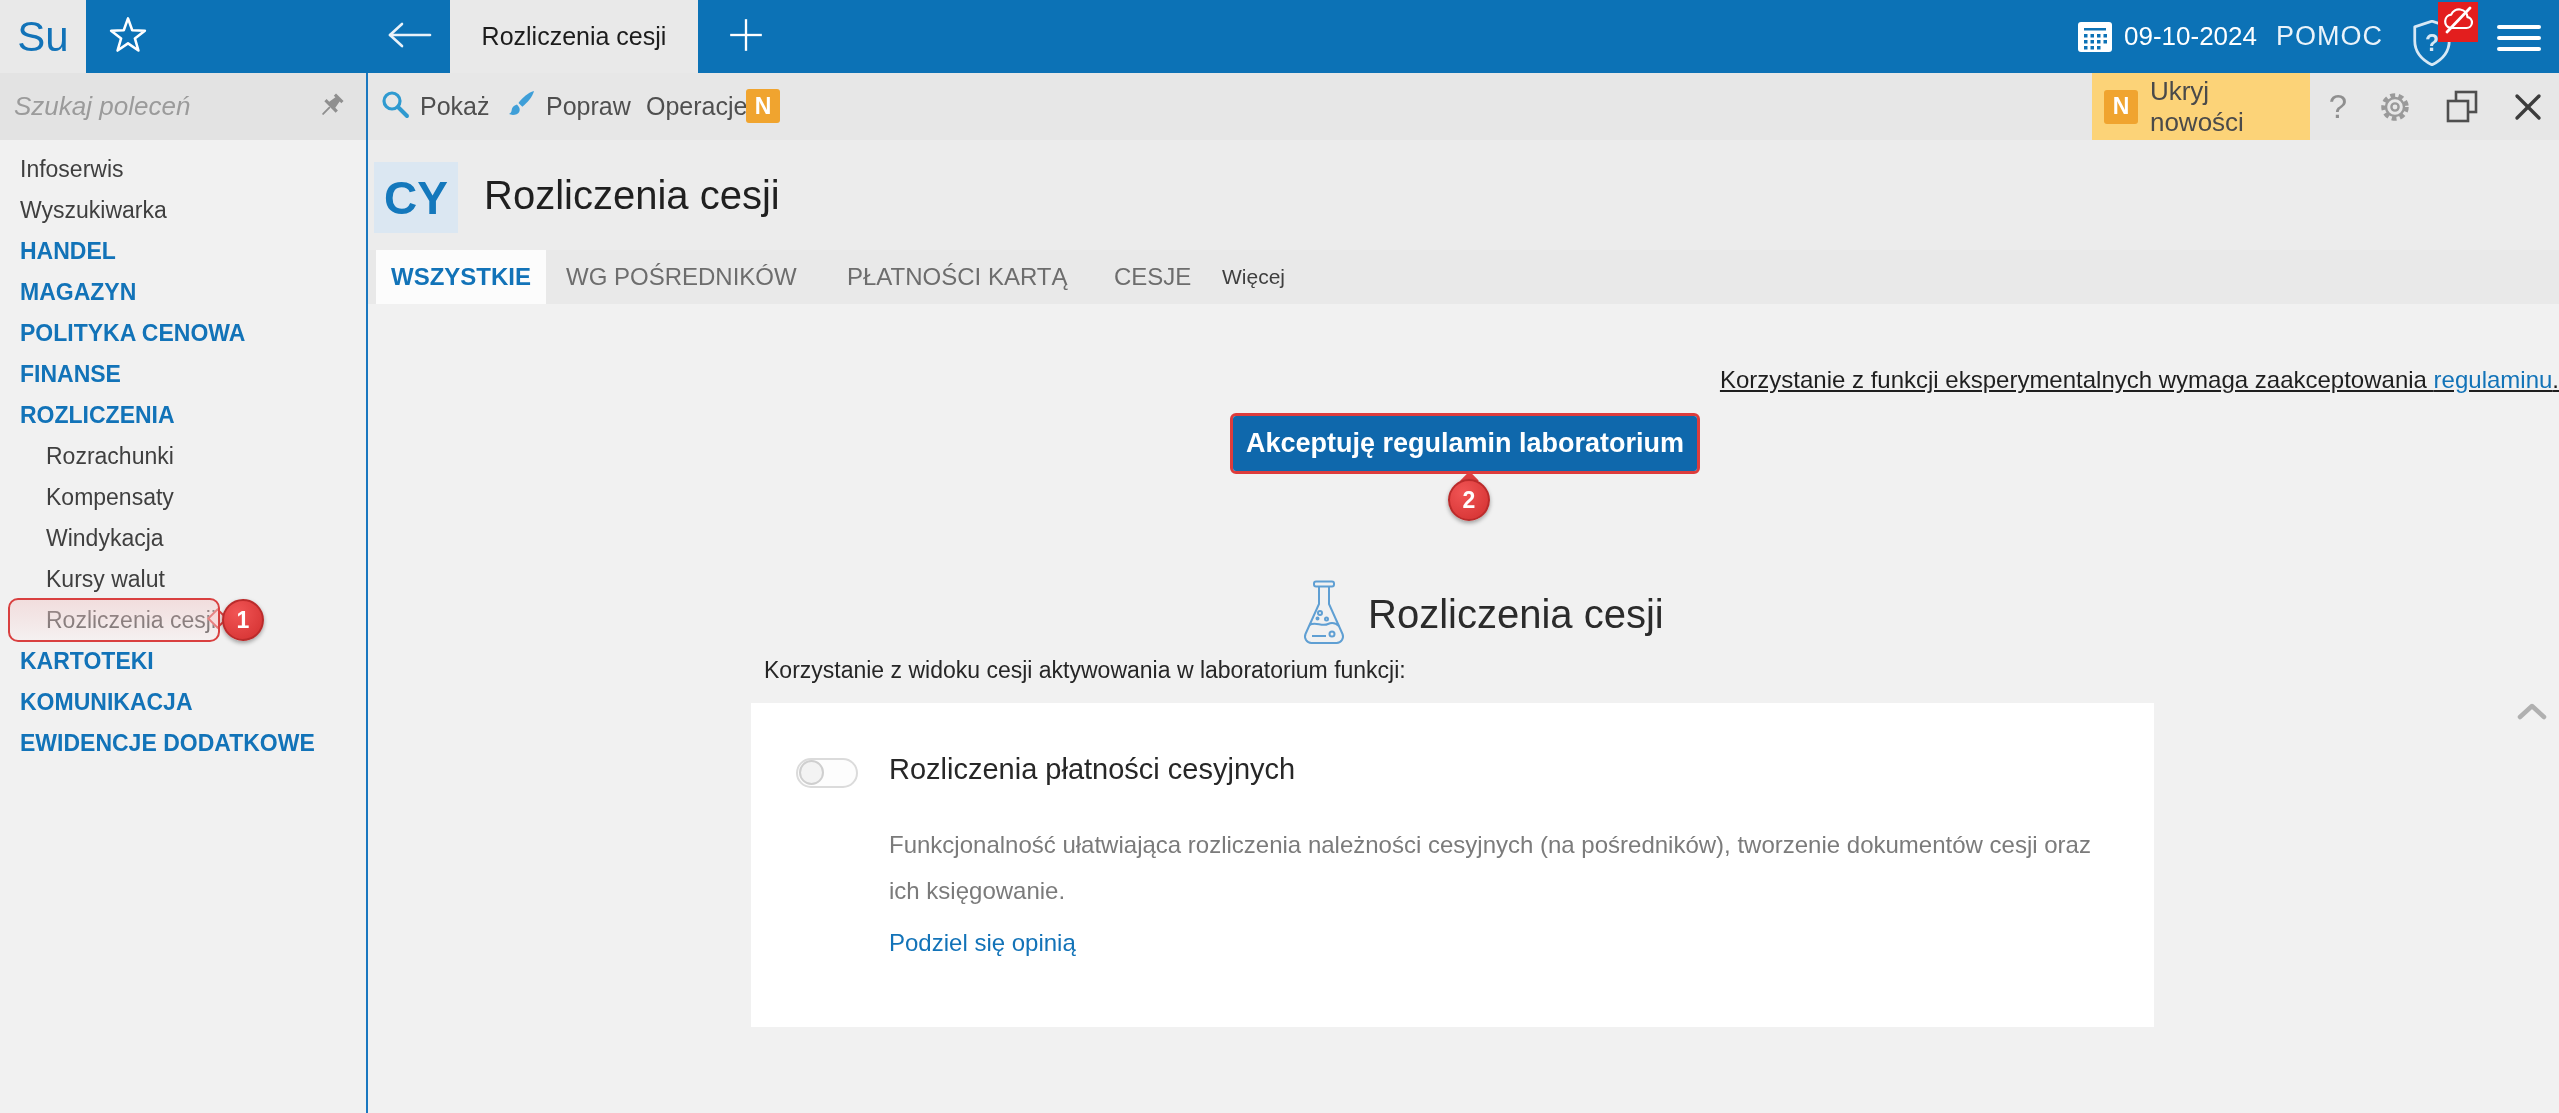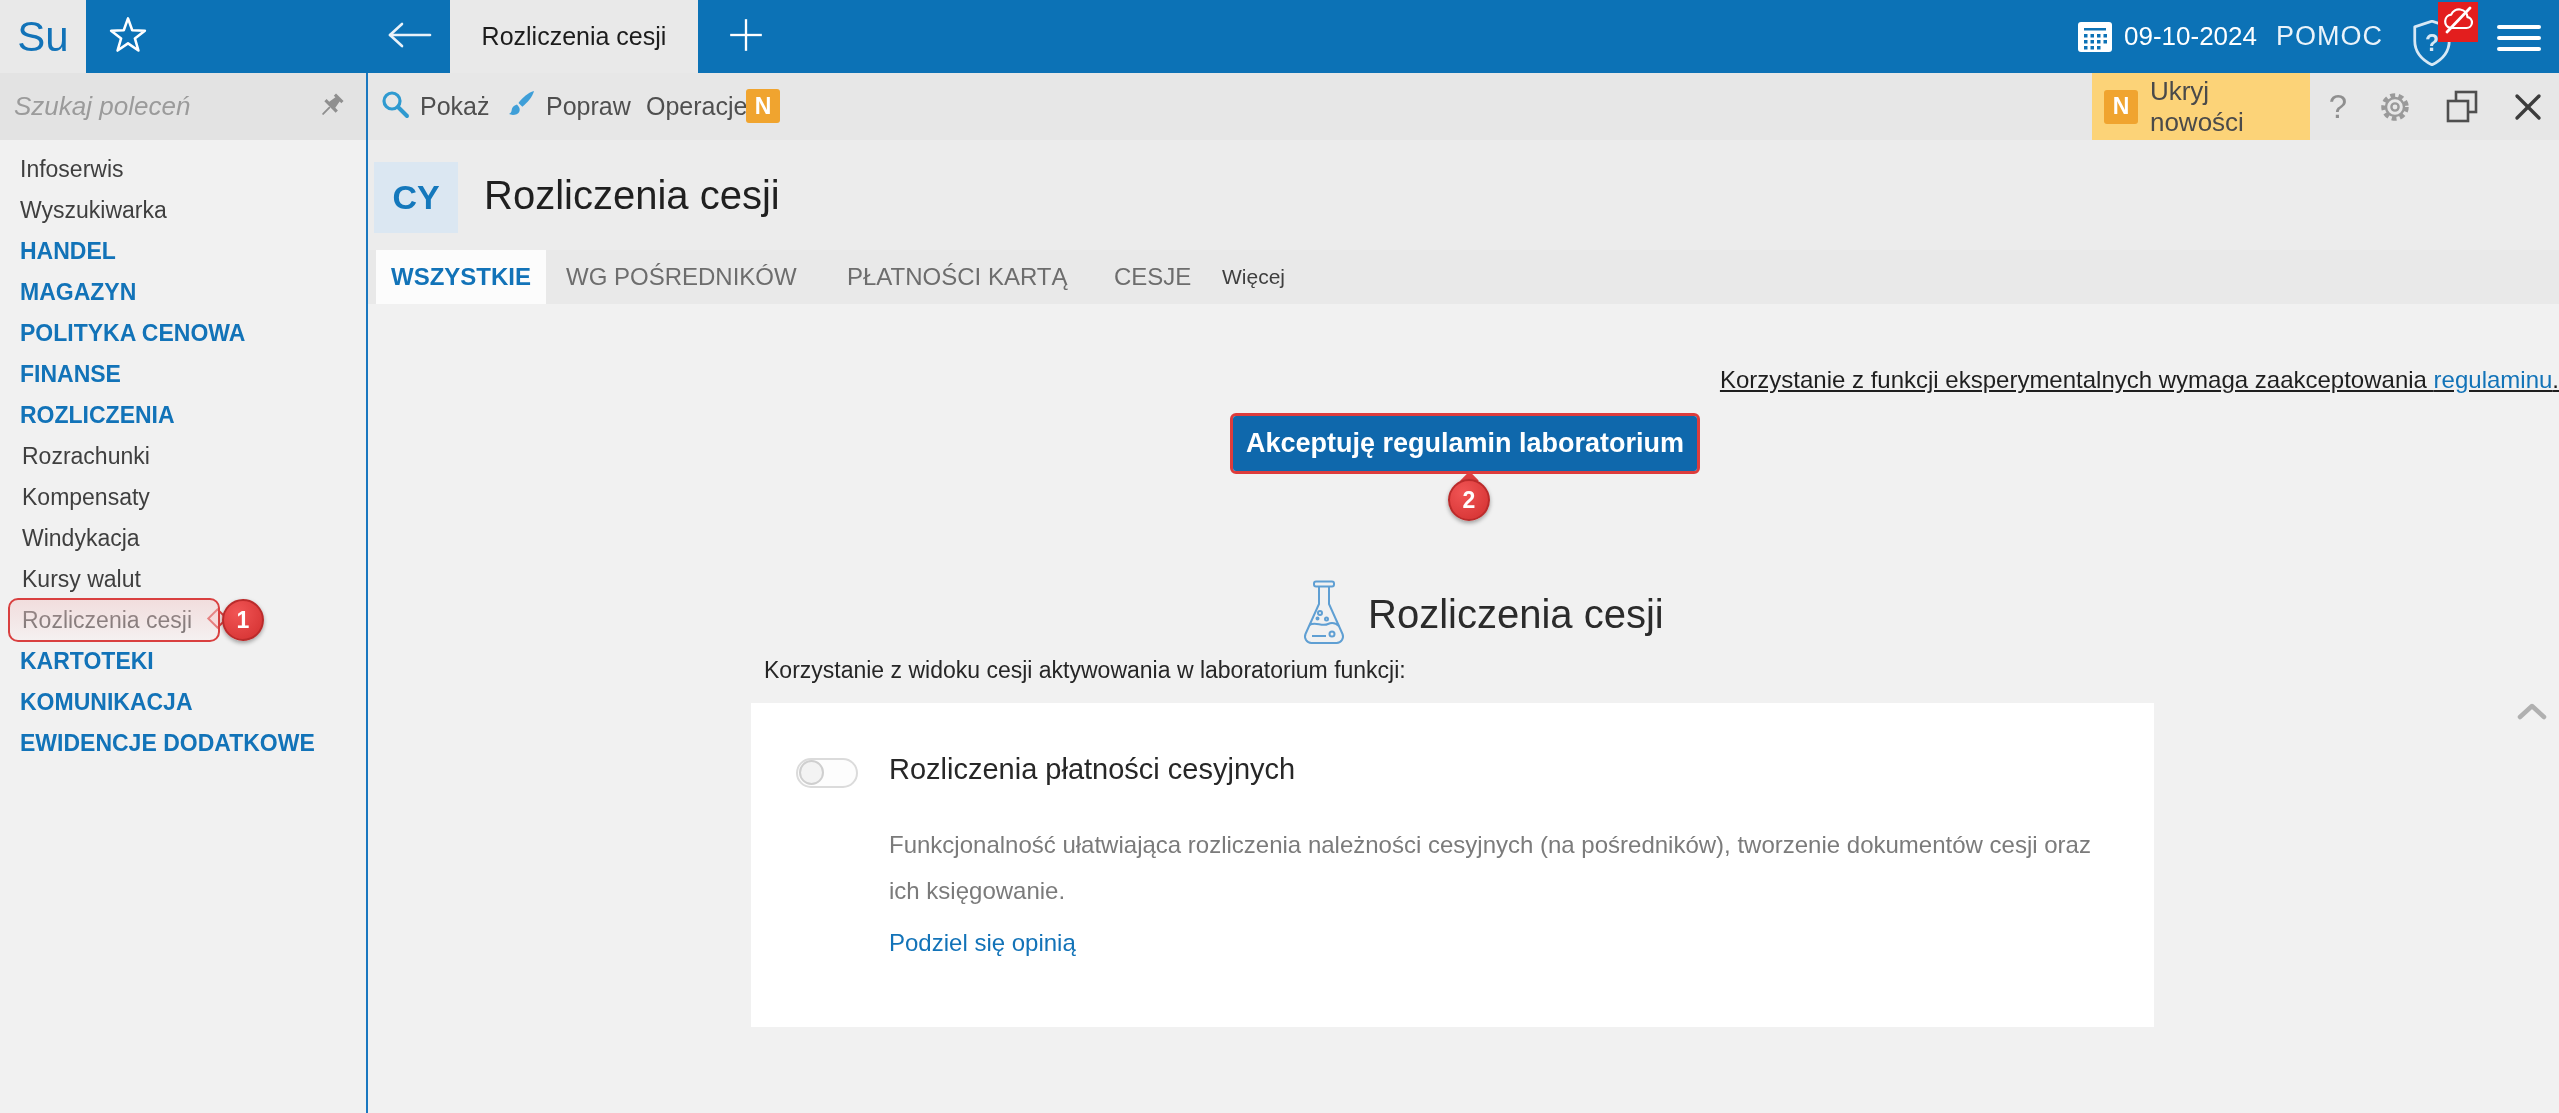--- a/index.html
+++ b/index.html
@@ -59,39 +59,39 @@
   .cascade-ic { left:2444px; top:16px; width:36px; height:36px; }
   .close-ic   { left:2512px; top:18px; width:32px; height:32px; }
 
   
   #sidebar { left:0; top:140px; width:366px; height:973px; background:#f1f1f1; }
   #side-sep { left:366px; top:73px; width:2px; height:1040px; background:#1a78c0; z-index:50; }
   .menu-list { left:0; top:9px; width:366px; }
   .m-item { height:41px; line-height:41px; font-size:23px; color:#3f3f3f;
     padding-left:20px; white-space:nowrap; cursor:default; }
   .m-cat  { color:#1273b8; font-weight:bold; }
-  .m-sub  { padding-left:22px; }
+  .m-sub  { padding-left:46px; }
   .anno-box { left:8px; top:458px; width:212px; height:44px; border:2px solid #d94040;
     border-radius:10px; z-index:5; pointer-events:none;
     background:linear-gradient(180deg, rgba(242,205,205,.55), rgba(252,238,238,.30)); }
   .anno-wedge { left:210px; top:471px; width:15px; height:15px; border:2px solid #d94040;
     background:#f6dcdc; transform:rotate(45deg); z-index:4; }
   .anno-badge { width:42px; height:42px; border-radius:50%;
     background:radial-gradient(circle at 35% 30%, #f15555, #d22f2f);
     border:2px solid #ba2b2b; box-shadow:0 2px 4px rgba(0,0,0,.35);
     color:#fff; font-size:23px; font-weight:bold;
     display:flex; align-items:center; justify-content:center; z-index:6; }
   .badge-1 { left:222px; top:459px; }
 
   
   #content { left:368px; top:140px; width:2191px; height:973px; }
   .page-header { left:0; top:0; width:2191px; height:110px; background:#ececec; }
   .cy-badge { left:6px; top:22px; width:84px; height:71px; background:#dbe7f2;
     display:flex; align-items:center; justify-content:center;
-    color:#1478bc; font-size:34px; font-weight:600; }
+    color:#1478bc; font-size:46px; font-weight:600; }
   .page-title { left:116px; top:0; height:110px; display:flex; align-items:center;
     color:#1f1f1f; font-size:40px; font-weight:normal; }
   .tabstrip { left:0; top:110px; width:2191px; height:54px; background:#e9e9e9; }
   .tab { top:0; height:54px; display:flex; align-items:center;
     color:#6d6d6d; font-size:24px; white-space:nowrap; cursor:default; }
   .tab-active { left:8px; width:170px; background:#fcfcfc; justify-content:center;
     color:#1273b8; font-weight:bold; }
   .tab-1 { left:198px; } .tab-2 { left:479px; } .tab-3 { left:746px; }
   .tab-more { left:854px; color:#3f3f3f; font-size:21px; }
 

